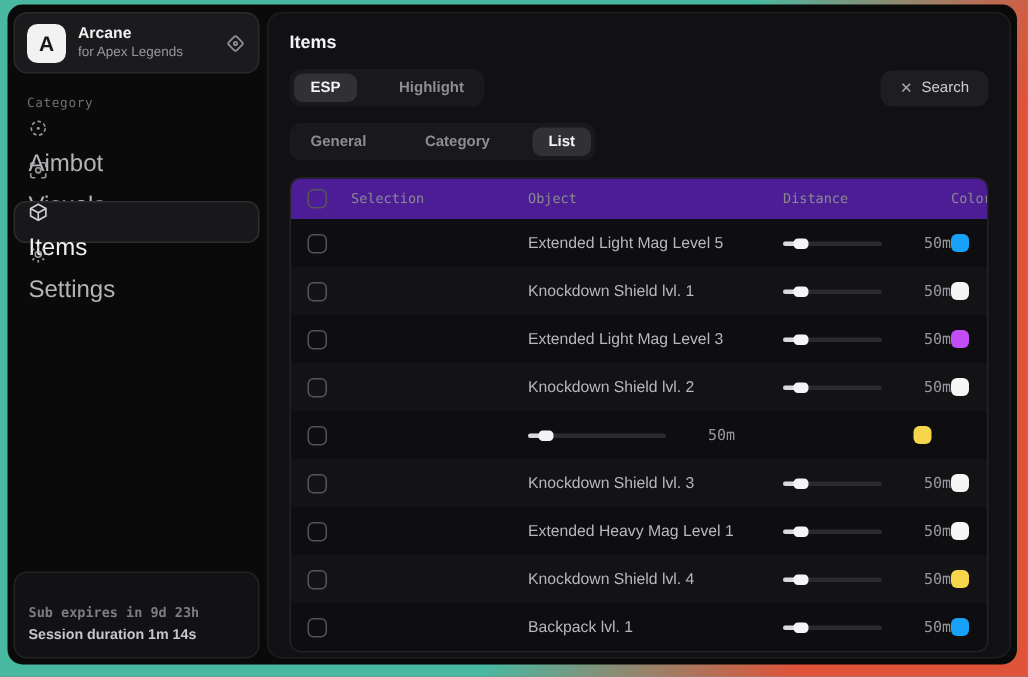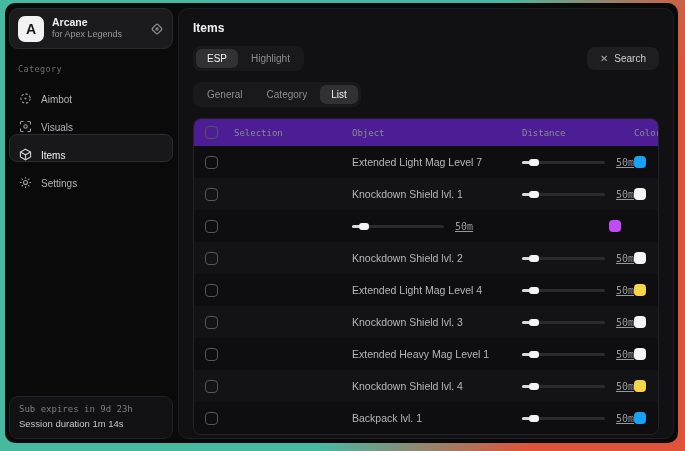--- a/index.html
+++ b/index.html
@@ -32,45 +32,46 @@
   }
   .app-meta { flex:1; line-height:1.25; }
   .app-title { color:#f1f1f3; font-size:10.5px; font-weight:bold; }
   .app-sub { color:#98989c; font-size:9px; }
   .pin-btn { color:#8e8e93; display:flex; flex:none; cursor:pointer; }
 
   .cat-label { color:#6f6f74; font-size:8.5px; margin:15px 0 4px 9px; letter-spacing:.4px; }
 
   .nav { display:flex; flex-direction:column; }
   .nav-item {
-    height:28px; display:flex; align-items:flex-end; gap:9px; padding:0 9px;
-    color:#b4b4b8; font-size:10px; border:1px solid transparent; border-radius:8px;
+    height:28px; display:flex; align-items:flex-start; gap:9px; padding:0 9px;
+    color:#b4b4b8; font-size:16px; border:1px solid transparent; border-radius:8px;
     cursor:pointer;
+    flex-direction:column;
   }
   .nav-item.active { background:#18181a; border-color:#2d2d30; color:#f0f0f2; }
   .nav-icon { display:flex; flex:none; opacity:.85; }
 
   .session-card {
     margin-top:auto; background:#121214; border:1px solid #232327; border-radius:9px;
-    padding:6px 9px 7px; line-height:1.5;
+    padding:21px 9px 7px; line-height:1.5;font-weight:bold;
   }
   .session-line1 { color:#7d7d83; font-size:9px; }
   .session-line2 { color:#c7c7cb; font-size:9.5px; }
 
   
   .main {
     position:absolute; left:173px; right:4px; top:5px; bottom:4px;
     background:#111113; border:1px solid #1f1f23; border-radius:10px;
     padding:12px 14px; overflow:hidden;
   }
   .page-title { color:#f2f2f4; font-size:12px; font-weight:bold; }
 
   .toolbar { display:flex; align-items:center; justify-content:space-between; margin-top:11px; }
   .tab-group {
-    display:inline-flex; background:#19191b; border-radius:8px; padding:3px; gap:2px;
+    display:inline-flex; background:#19191b; border-radius:8px; padding:3px; gap:17px;font-weight:bold;
   }
   .tab {
     padding:4px 11px; border-radius:6px; font-size:10px; color:#8d8d92; cursor:pointer;
     white-space:nowrap;
   }
   .tab.active { background:#313134; color:#f2f2f4; }
   .search-btn {
     display:inline-flex; align-items:center; gap:6px; background:#1e1e21; border-radius:8px;
     padding:6px 13px; color:#cfcfd3; font-size:10px; cursor:pointer;
   }
@@ -95,21 +96,21 @@
   .t-row:nth-child(even) { background:#0e0e10; }
   .cb {
     width:13px; height:13px; border:1.5px solid #55555a; border-radius:4px;
     margin-left:11px; cursor:pointer; background:transparent;
   }
   .obj { color:#b7b7bc; }
   .dist-cell { display:flex; align-items:center; }
   .slider { position:relative; width:92px; height:3px; background:#2b2b2f; border-radius:2px; cursor:pointer; }
   .slider .fill { position:absolute; left:0; top:0; height:3px; width:11px; background:#d9d9dc; border-radius:2px; }
   .slider .thumb { position:absolute; left:7px; top:-2px; width:10px; height:7px; background:#f4f4f6; border-radius:3px; }
-  .dist-label { color:#97979d; font-size:10px; margin-left:11px;text-decoration:underline; }
+  .dist-label { color:#97979d; font-size:10px; margin-left:28px; }
   .swatch { width:12px; height:12px; border-radius:4px; justify-self:end; margin-right:13px; cursor:pointer; }
   .head-color { justify-self:end; margin-right:12px; }
 </style>
 </head>
 <body>
 
 <div class="window">
 
   <div class="sidebar">
 
@@ -200,21 +201,21 @@
         <div class="cb"></div>
         <div>Selection</div>
         <div>Object</div>
         <div>Distance</div>
         <div class="head-color">Color</div>
       </div>
 
       <div class="t-row">
         <div class="cb"></div>
           <div></div>
-        <div class="obj">Extended Light Mag Level 7</div>
+        <div class="obj">Extended Light Mag Level 5</div>
         <div class="dist-cell">
             <div class="slider">
               <div class="fill"></div>
               <div class="thumb"></div>
             </div>
           <span class="dist-label mono">50m</span>
           </div>
         <div class="swatch" style="background-color: rgb(23, 162, 248);"></div>
       </div>
       <div class="t-row">
@@ -226,20 +227,21 @@
               <div class="fill"></div>
               <div class="thumb"></div>
             </div>
           <span class="dist-label mono">50m</span>
           </div>
         <div class="swatch" style="background-color: rgb(245, 245, 245);"></div>
       </div>
       <div class="t-row">
         <div class="cb"></div>
           <div></div>
+        <div class="obj">Extended Light Mag Level 3</div>
         <div class="dist-cell">
             <div class="slider">
               <div class="fill"></div>
               <div class="thumb"></div>
             </div>
           <span class="dist-label mono">50m</span>
           </div>
         <div class="swatch" style="background-color: rgb(193, 77, 245);"></div>
       </div>
       <div class="t-row">
@@ -251,21 +253,20 @@
               <div class="fill"></div>
               <div class="thumb"></div>
             </div>
           <span class="dist-label mono">50m</span>
           </div>
         <div class="swatch" style="background-color: rgb(245, 245, 245);"></div>
       </div>
       <div class="t-row">
         <div class="cb"></div>
           <div></div>
-        <div class="obj">Extended Light Mag Level 4</div>
         <div class="dist-cell">
             <div class="slider">
               <div class="fill"></div>
               <div class="thumb"></div>
             </div>
           <span class="dist-label mono">50m</span>
           </div>
         <div class="swatch" style="background-color: rgb(245, 213, 74);"></div>
       </div>
       <div class="t-row">

